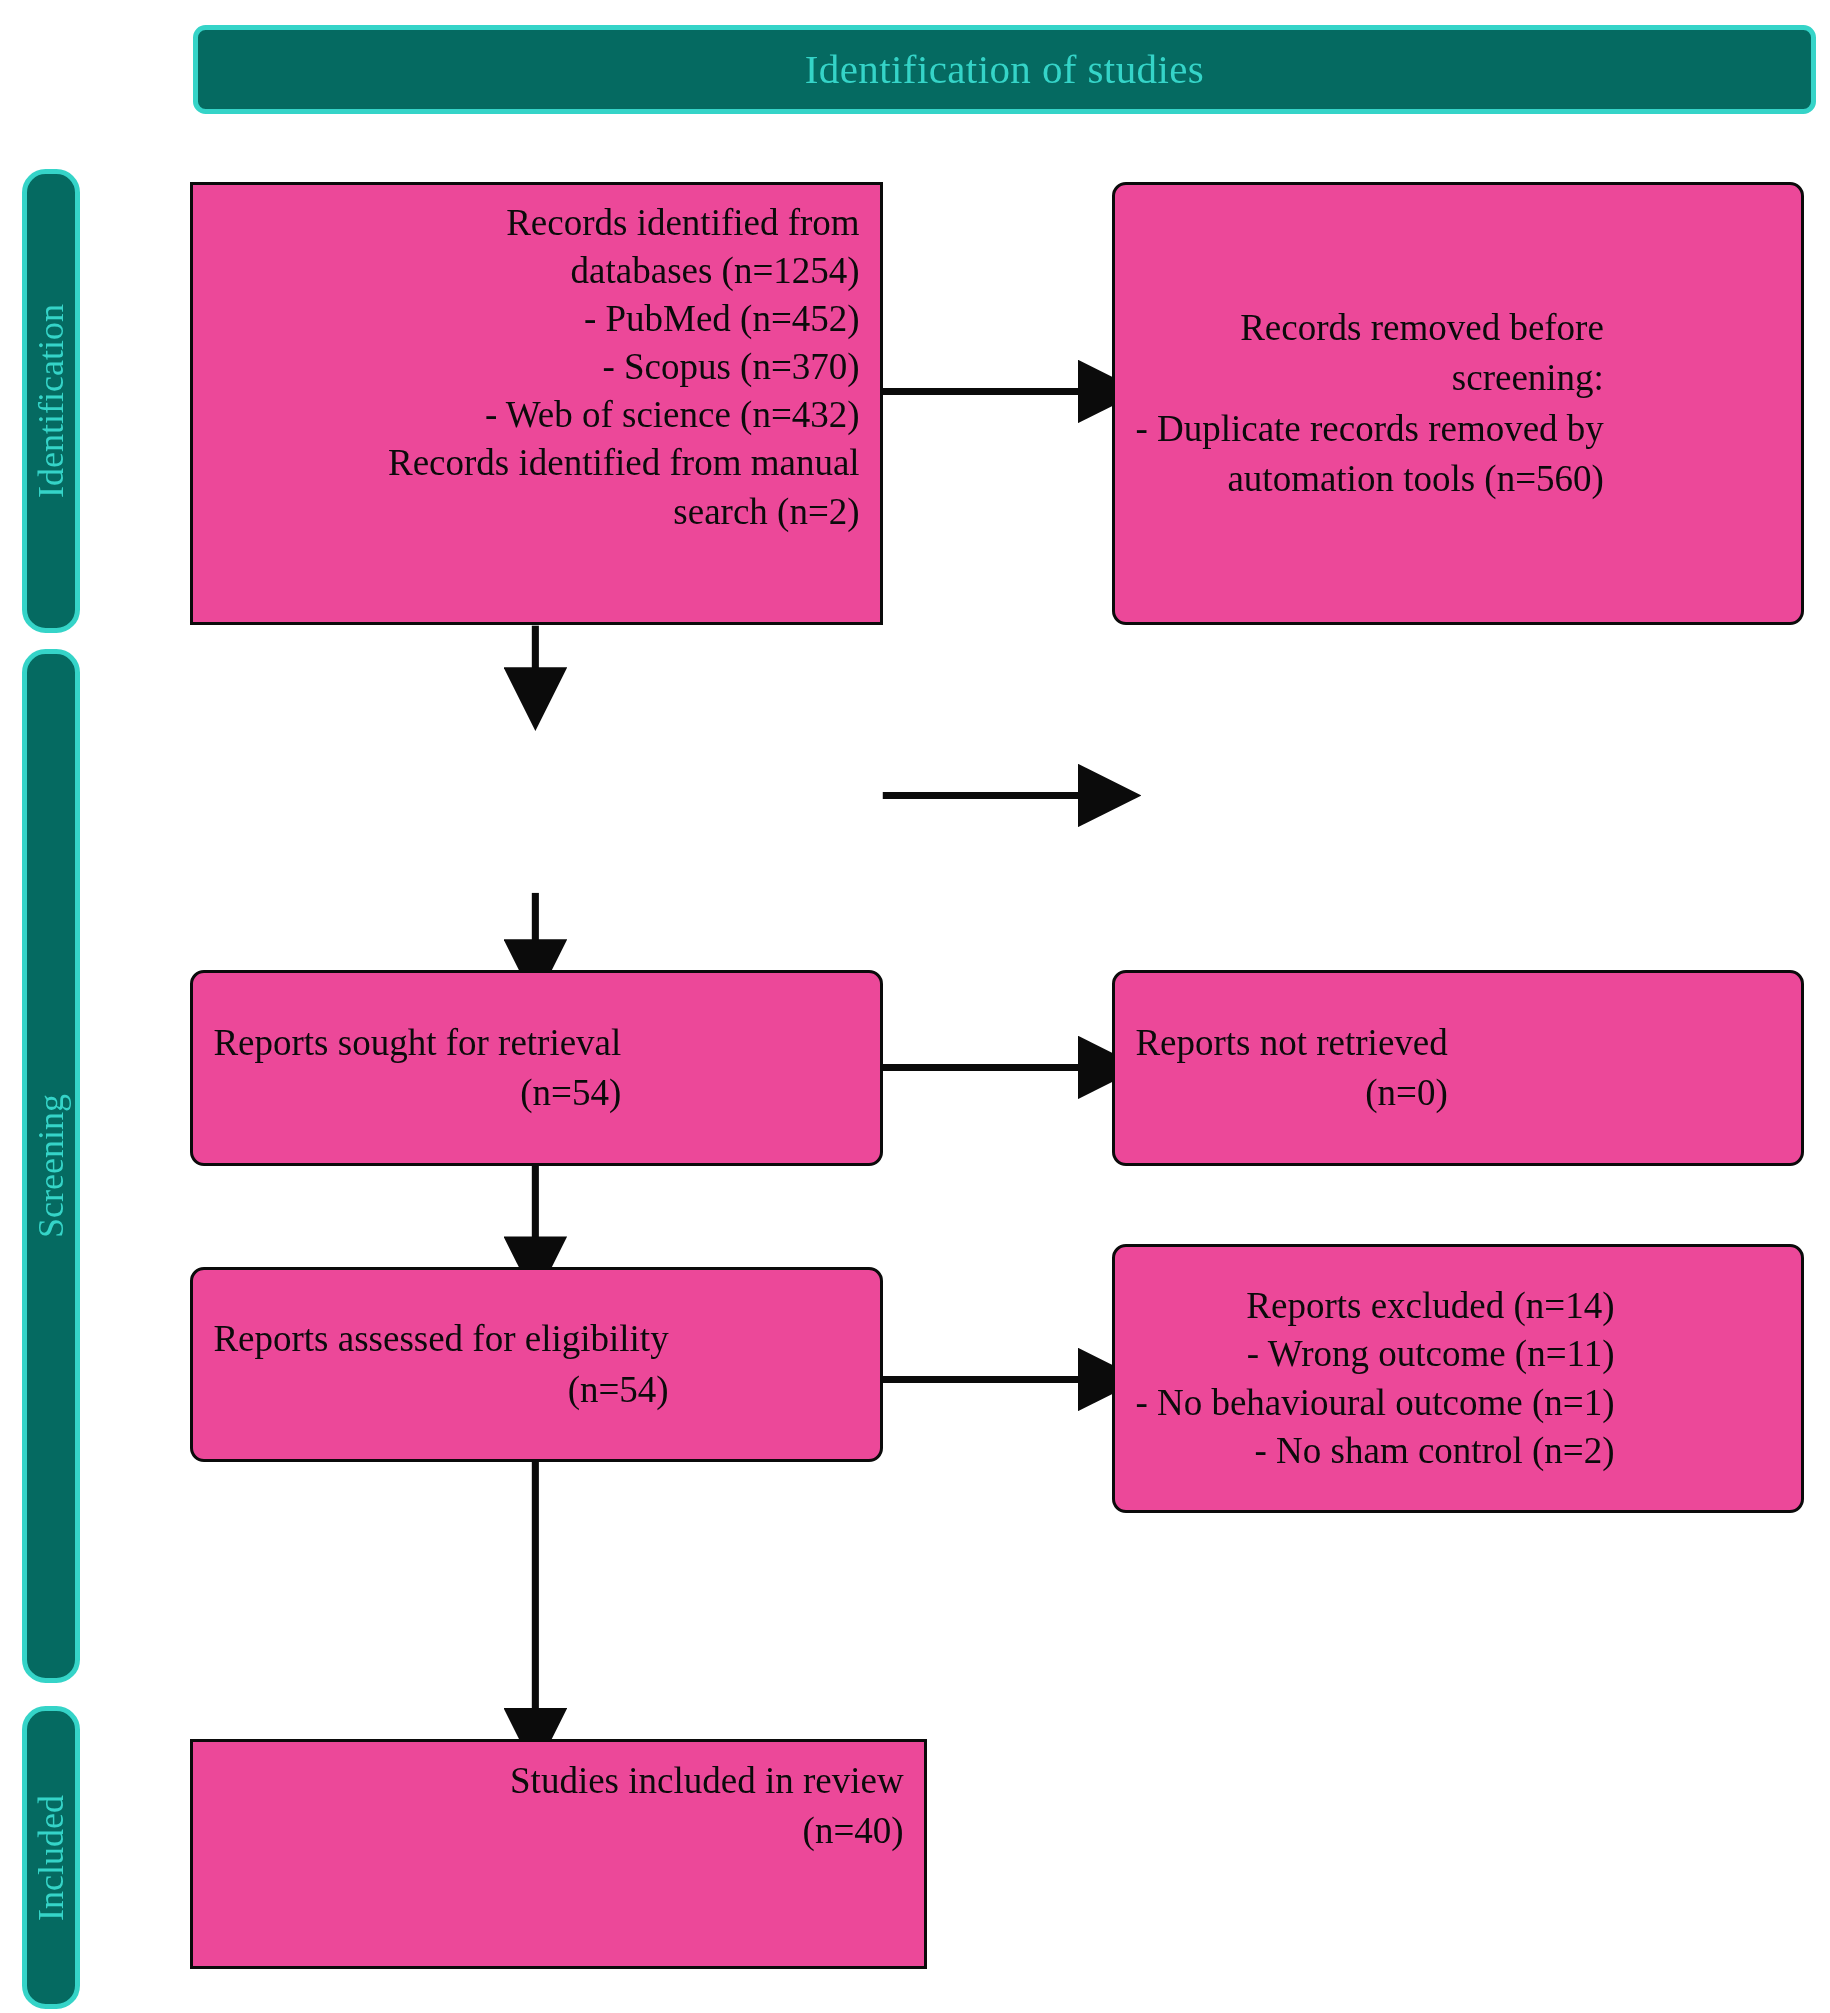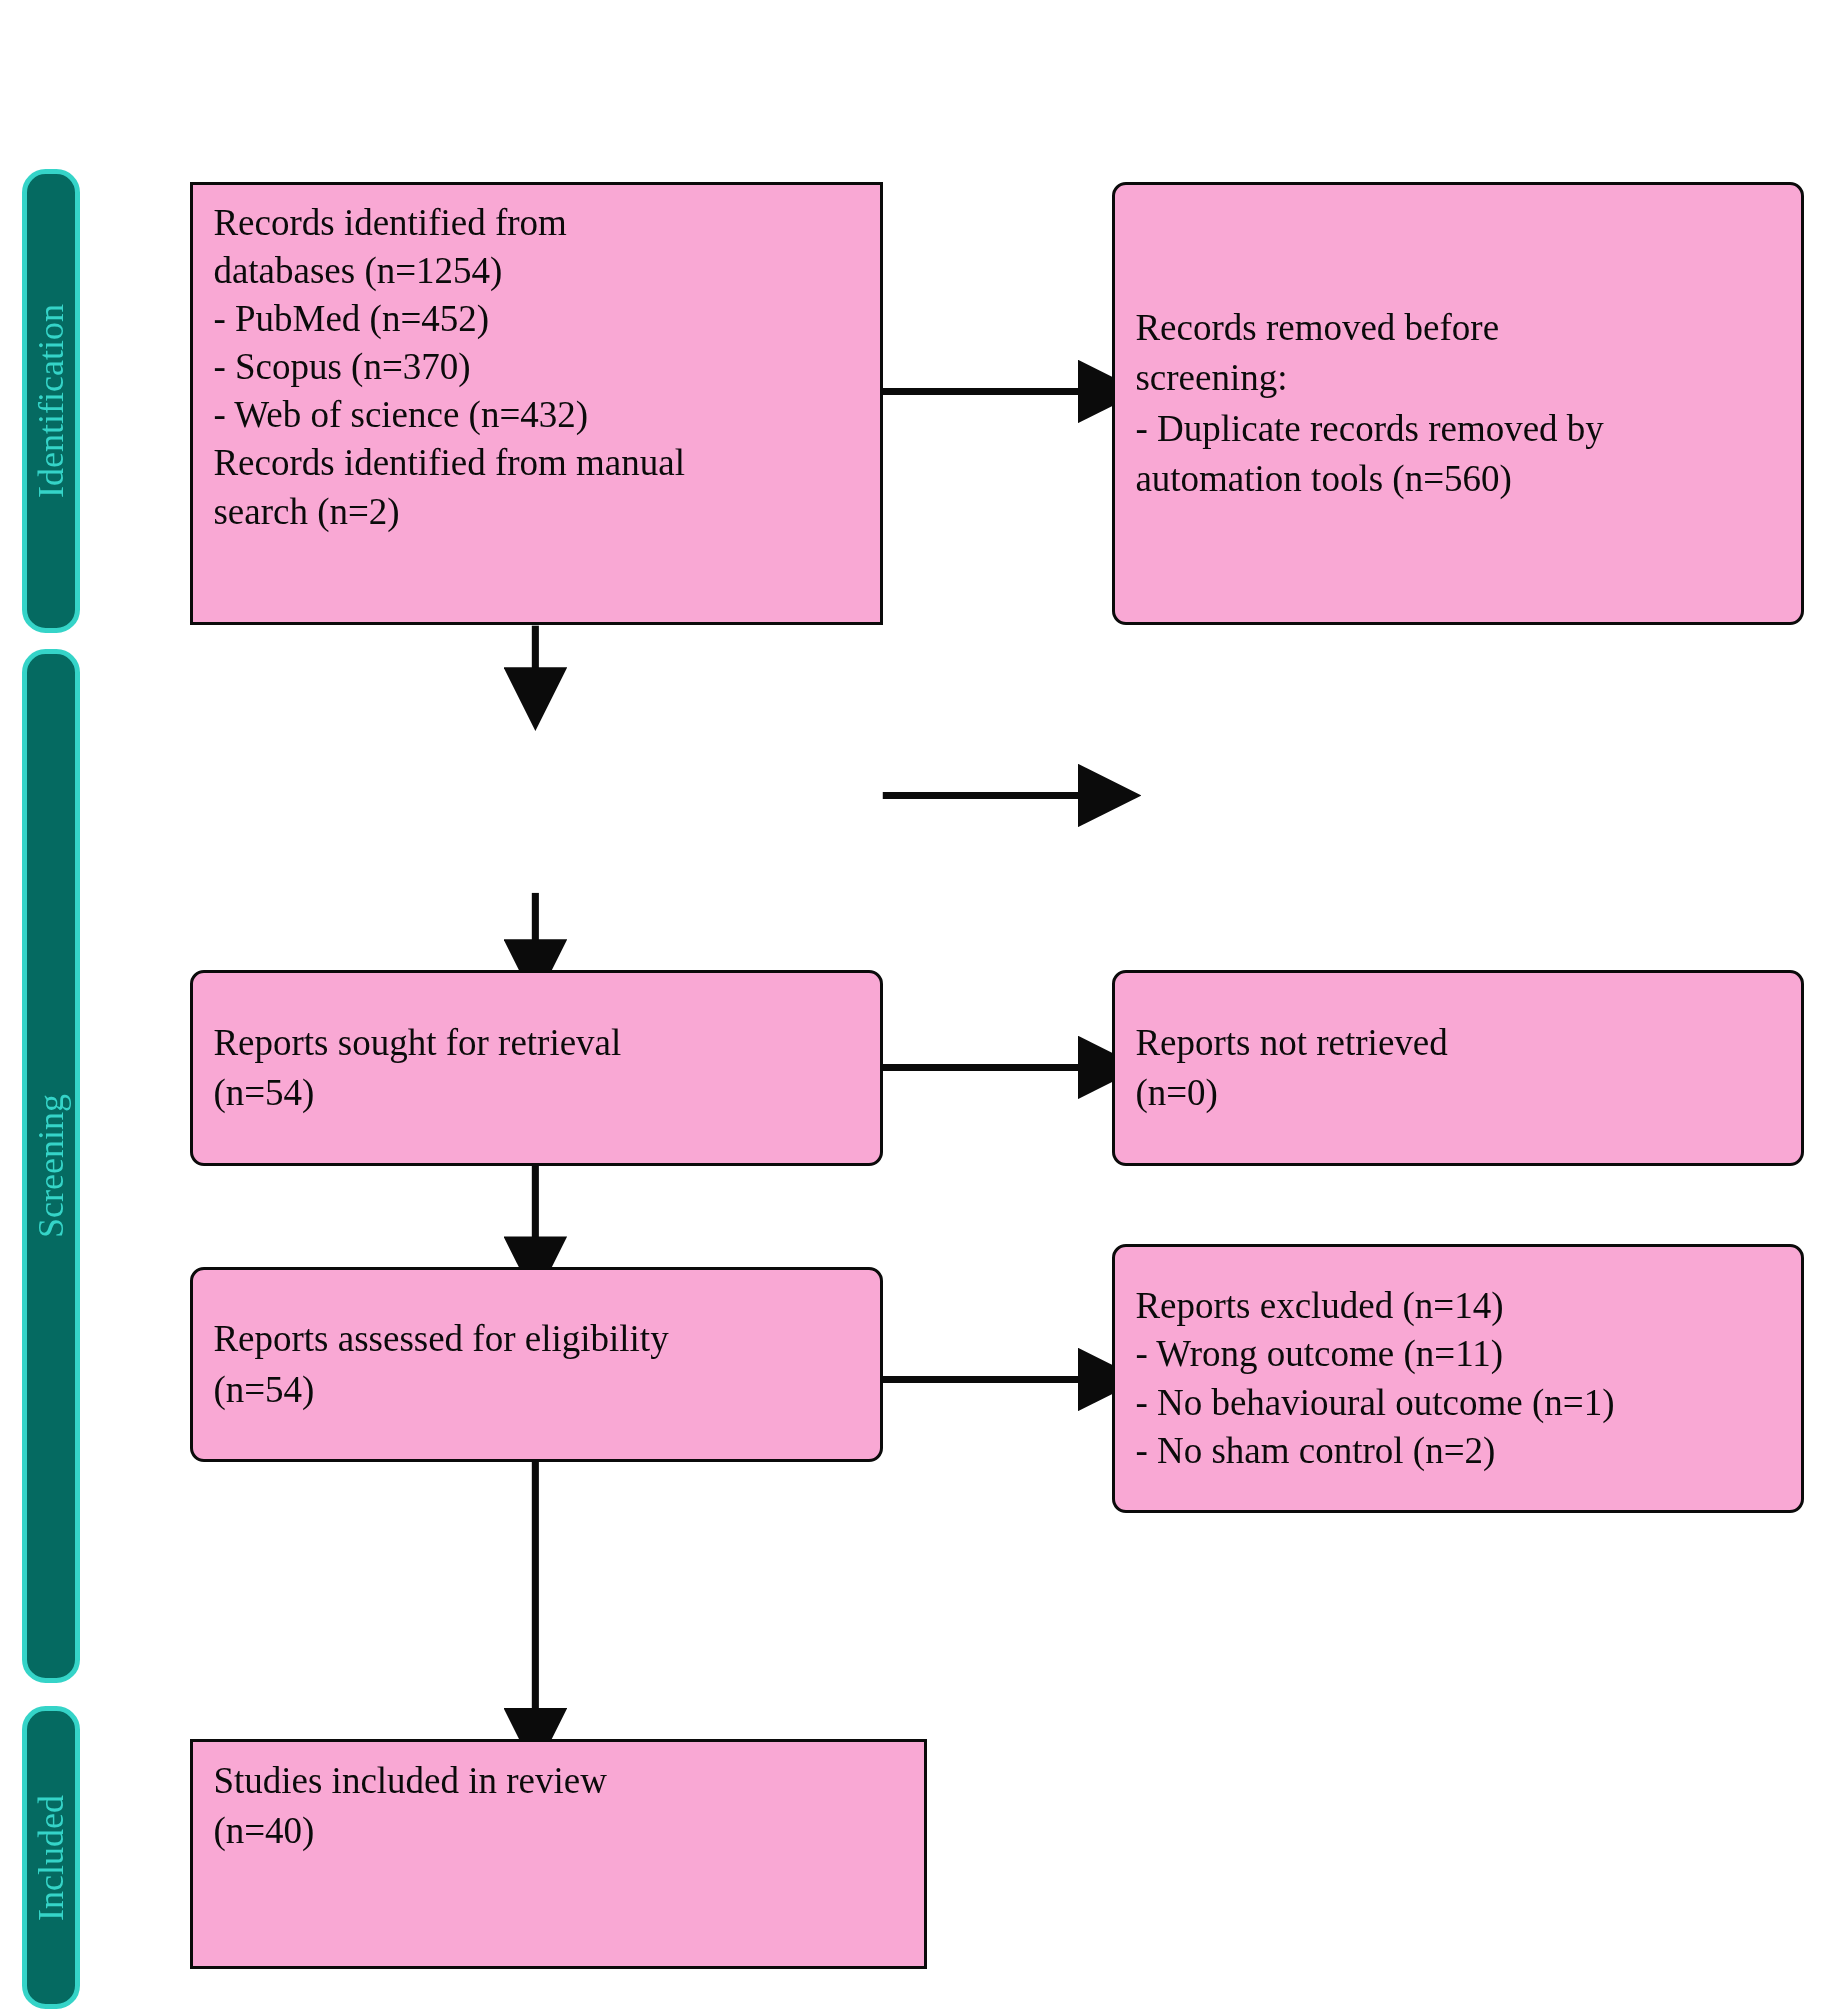--- a/index.html
+++ b/index.html
@@ -25,22 +25,22 @@
   .vtab-label{
     color:#35d4c8;font-size:36px;line-height:1;white-space:nowrap;
     transform:rotate(-90deg);transform-origin:center center;
   }
   #vtab-identification{top:169px;height:464px;}
   #vtab-screening{top:649px;height:1034px;}
   #vtab-included{top:1706px;height:303px;}
 
   
   .fbox{
-    position:absolute;background:#f9a8d4;border:3.9px solid #0b0b0b;
-    box-sizing:border-box;padding:14px 20.4px;
+    position:absolute;background:#ec4899;border:3.9px solid #0b0b0b;
+    box-sizing:border-box;padding:14px 20.4px;text-align:right;
   }
   .fbox .txt{
     font-size:37px;line-height:1.36;color:#0b0b0b;white-space:pre-line;
   }
   .fbox .txt.tight{line-height:1.30;}
   .fbox.vcenter{display:flex;align-items:center;border-radius:14px;}
 
   
   #box-identified      {left:190px;top:182px; width:693px;height:443px;}
   #box-screened        {left:190px;top:698px; width:693px;height:195px;}
@@ -54,20 +54,23 @@
   #box-reportsexcluded {left:1112px;top:1244px;width:692px;height:269px;}
 
   
   .wires{position:absolute;left:0;top:0;width:1830px;height:2013px;pointer-events:none;}
 </style>
 </head>
 <body>
 
 <div class="stage">
 
+  <div class="banner">
+    <span class="banner-label">Identification of studies</span>
+  </div>
 
   <div class="vtab" id="vtab-identification">
     <span class="vtab-label">Identification</span>
   </div>
   <div class="vtab" id="vtab-screening">
     <span class="vtab-label">Screening</span>
   </div>
   <div class="vtab" id="vtab-included">
     <span class="vtab-label">Included</span>
   </div>

